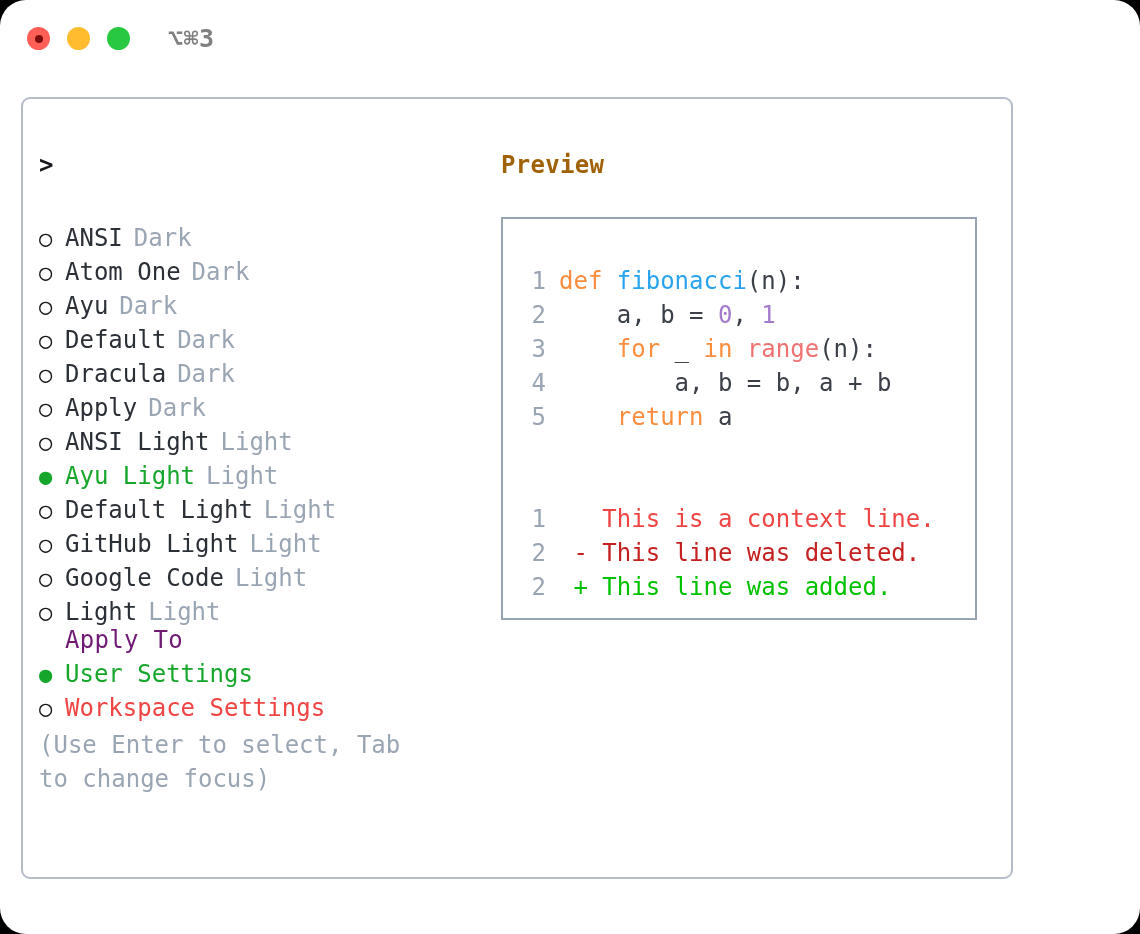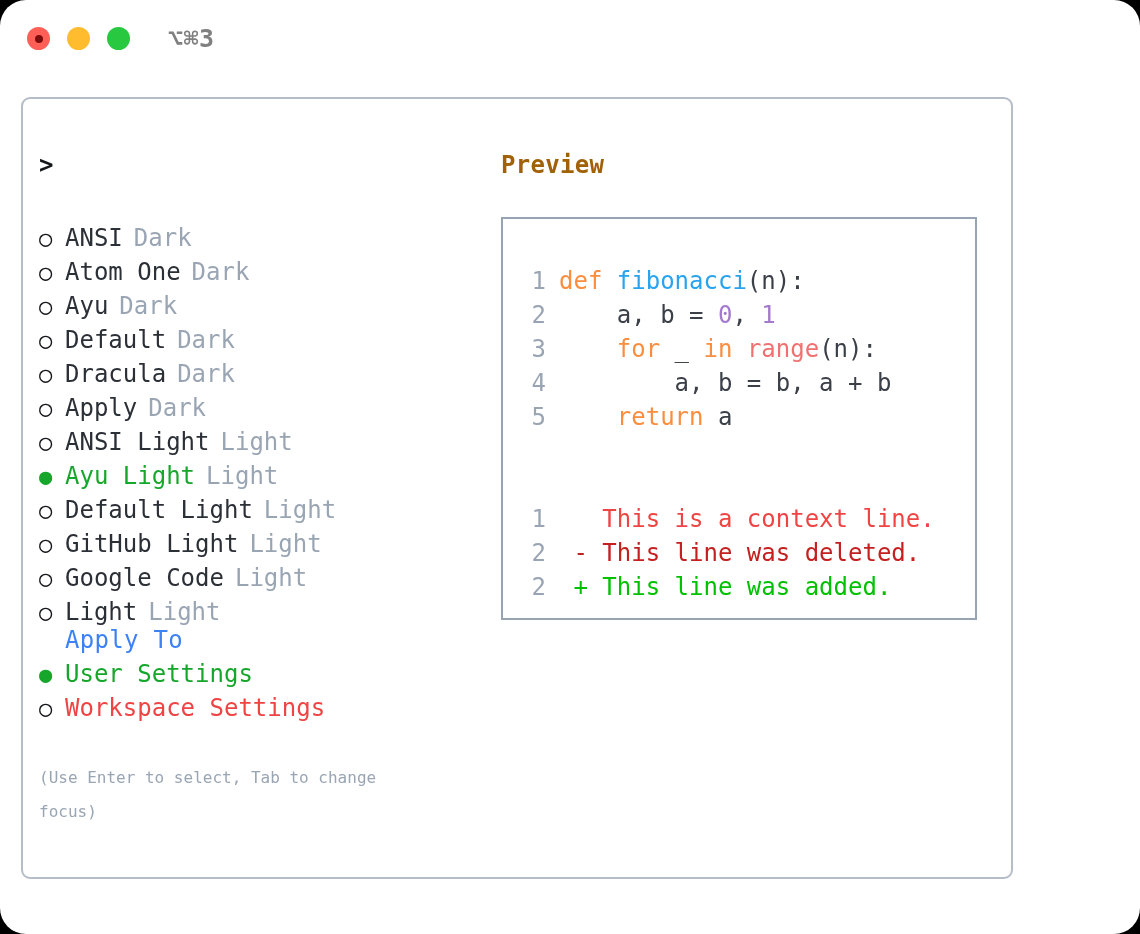--- a/index.html
+++ b/index.html
@@ -113,32 +113,31 @@
   .theme-name    { color: #2b2f36; margin-top: 39px; }
   .theme-variant { color: #9aa5b4; margin-left: 11px; }
   .row.selected .theme-name { color: #17a62c; }
 
   
   #apply-to-group {
     margin-top: 33px;
   }
   #apply-to-header {
     padding-left: 26px;
-    color: #3b82f6;
+    color: #701a75;
     letter-spacing: 0.3px;
     text-align: right;
   }
   .apply-label { color: #ef4444; }
   .row.selected .apply-label { color: #17a62c; }
 
   
   #hint-text {
-    margin-top: 33px;
     width: 400px;
-    font-size: 16px;
+    font-size: 24px;
     line-height: 34px;
     color: #9aa5b4;
   }
 
   
   #preview-column {
     position: absolute;
     left: 478px;
     top: 52px;
     width: 500px;

